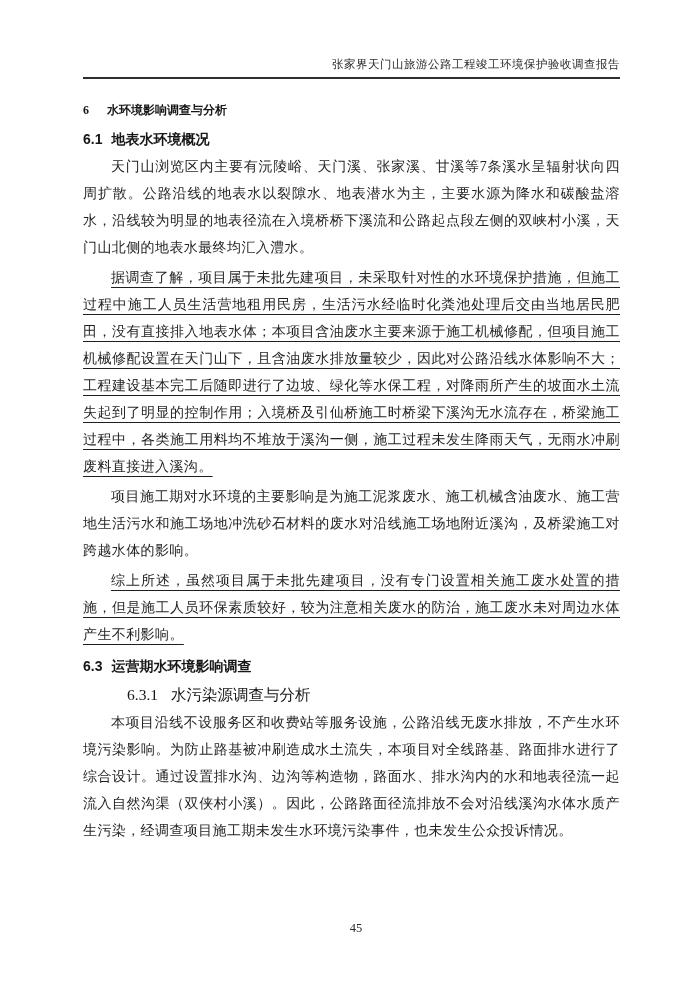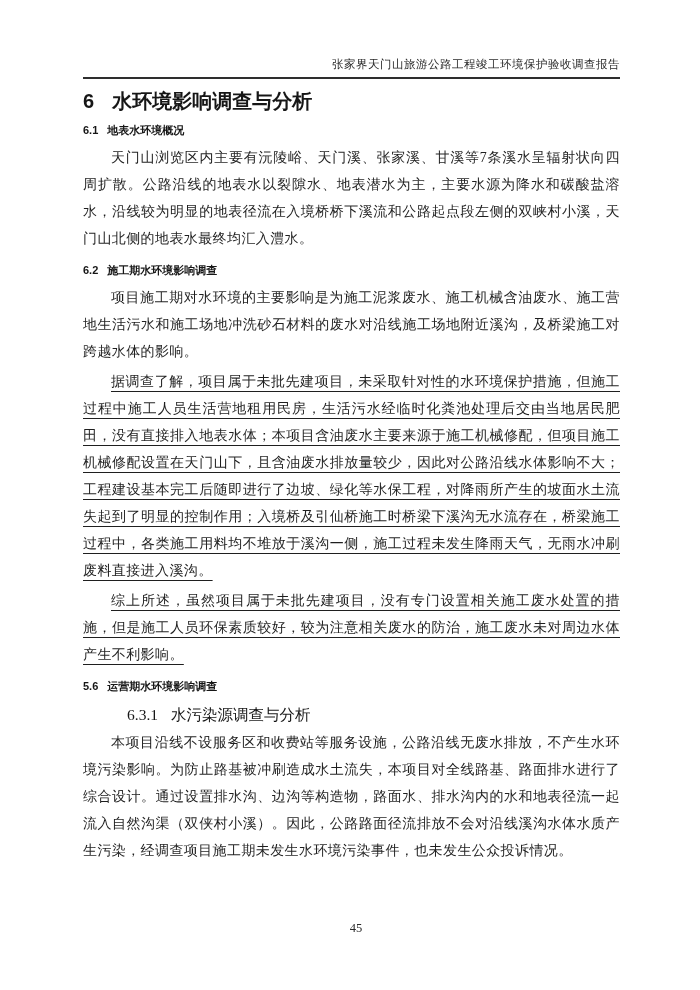--- a/index.html
+++ b/index.html
@@ -30,28 +30,28 @@
     text-align: right;
     letter-spacing: 0.5px;
     color: #2a2a2a;
   }
   h1, h2, h3 {
     margin: 0;
     font-weight: bold;
     color: #161616;
   }
   h1 {
-    margin-top: 11px;
-    font-size: 20px;
+    margin-top: 20px;
+    font-size: 12px;
     line-height: 22px;
-    font-family: Liberation Sans, sans-serif;
+    font-family: Liberation Serif, serif;
   }
   h2 {
     margin-top: 7px;
-    font-size: 11px;
+    font-size: 14px;
     line-height: 22px;
     font-family: "Liberation Sans", "DejaVu Sans", sans-serif;
   }
   h3 {
     margin-top: 7px;
     font-size: 15.5px;
     line-height: 22px;
     font-weight: normal;
     font-family: "Liberation Serif", "DejaVu Serif", serif;
   }
@@ -96,32 +96,29 @@
     <h1>
       <span class="num">6</span><span>水环境影响调查与分析</span>
     </h1>
 
     <h2>
       <span class="num">6.1</span><span>地表水环境概况</span>
     </h2>
 
     <p class="body-para">天门山浏览区内主要有沅陵峪、天门溪、张家溪、甘溪等7条溪水呈辐射状向四周扩散。公路沿线的地表水以裂隙水、地表潜水为主，主要水源为降水和碳酸盐溶水，沿线较为明显的地表径流在入境桥桥下溪流和公路起点段左侧的双峡村小溪，天门山北侧的地表水最终均汇入澧水。</p>
 
-    <h2>
-      <span class="num">6.2</span><span>施工期水环境影响调查</span>
-    </h2>
+
+    <p class="body-para underlined">据调查了解，项目属于未批先建项目，未采取针对性的水环境保护措施，但施工过程中施工人员生活营地租用民房，生活污水经临时化粪池处理后交由当地居民肥田，没有直接排入地表水体；本项目含油废水主要来源于施工机械修配，但项目施工机械修配设置在天门山下，且含油废水排放量较少，因此对公路沿线水体影响不大；工程建设基本完工后随即进行了边坡、绿化等水保工程，对降雨所产生的坡面水土流失起到了明显的控制作用；入境桥及引仙桥施工时桥梁下溪沟无水流存在，桥梁施工过程中，各类施工用料均不堆放于溪沟一侧，施工过程未发生降雨天气，无雨水冲刷废料直接进入溪沟。</p>
 
     <p class="body-para">项目施工期对水环境的主要影响是为施工泥浆废水、施工机械含油废水、施工营地生活污水和施工场地冲洗砂石材料的废水对沿线施工场地附近溪沟，及桥梁施工对跨越水体的影响。</p>
-
-    <p class="body-para underlined">据调查了解，项目属于未批先建项目，未采取针对性的水环境保护措施，但施工过程中施工人员生活营地租用民房，生活污水经临时化粪池处理后交由当地居民肥田，没有直接排入地表水体；本项目含油废水主要来源于施工机械修配，但项目施工机械修配设置在天门山下，且含油废水排放量较少，因此对公路沿线水体影响不大；工程建设基本完工后随即进行了边坡、绿化等水保工程，对降雨所产生的坡面水土流失起到了明显的控制作用；入境桥及引仙桥施工时桥梁下溪沟无水流存在，桥梁施工过程中，各类施工用料均不堆放于溪沟一侧，施工过程未发生降雨天气，无雨水冲刷废料直接进入溪沟。</p>
 
     <p class="body-para underlined">综上所述，虽然项目属于未批先建项目，没有专门设置相关施工废水处置的措施，但是施工人员环保素质较好，较为注意相关废水的防治，施工废水未对周边水体产生不利影响。</p>
 
     <h2>
-      <span class="num">5.6</span><span>运营期水环境影响调查</span>
+      <span class="num">6.3</span><span>运营期水环境影响调查</span>
     </h2>
 
     <h3>
       <span class="num">6.3.1</span><span>水污染源调查与分析</span>
     </h3>
 
     <p class="body-para">本项目沿线不设服务区和收费站等服务设施，公路沿线无废水排放，不产生水环境污染影响。为防止路基被冲刷造成水土流失，本项目对全线路基、路面排水进行了综合设计。通过设置排水沟、边沟等构造物，路面水、排水沟内的水和地表径流一起流入自然沟渠（双侠村小溪）。因此，公路路面径流排放不会对沿线溪沟水体水质产生污染，经调查项目施工期未发生水环境污染事件，也未发生公众投诉情况。</p>
 
   </main>
 

